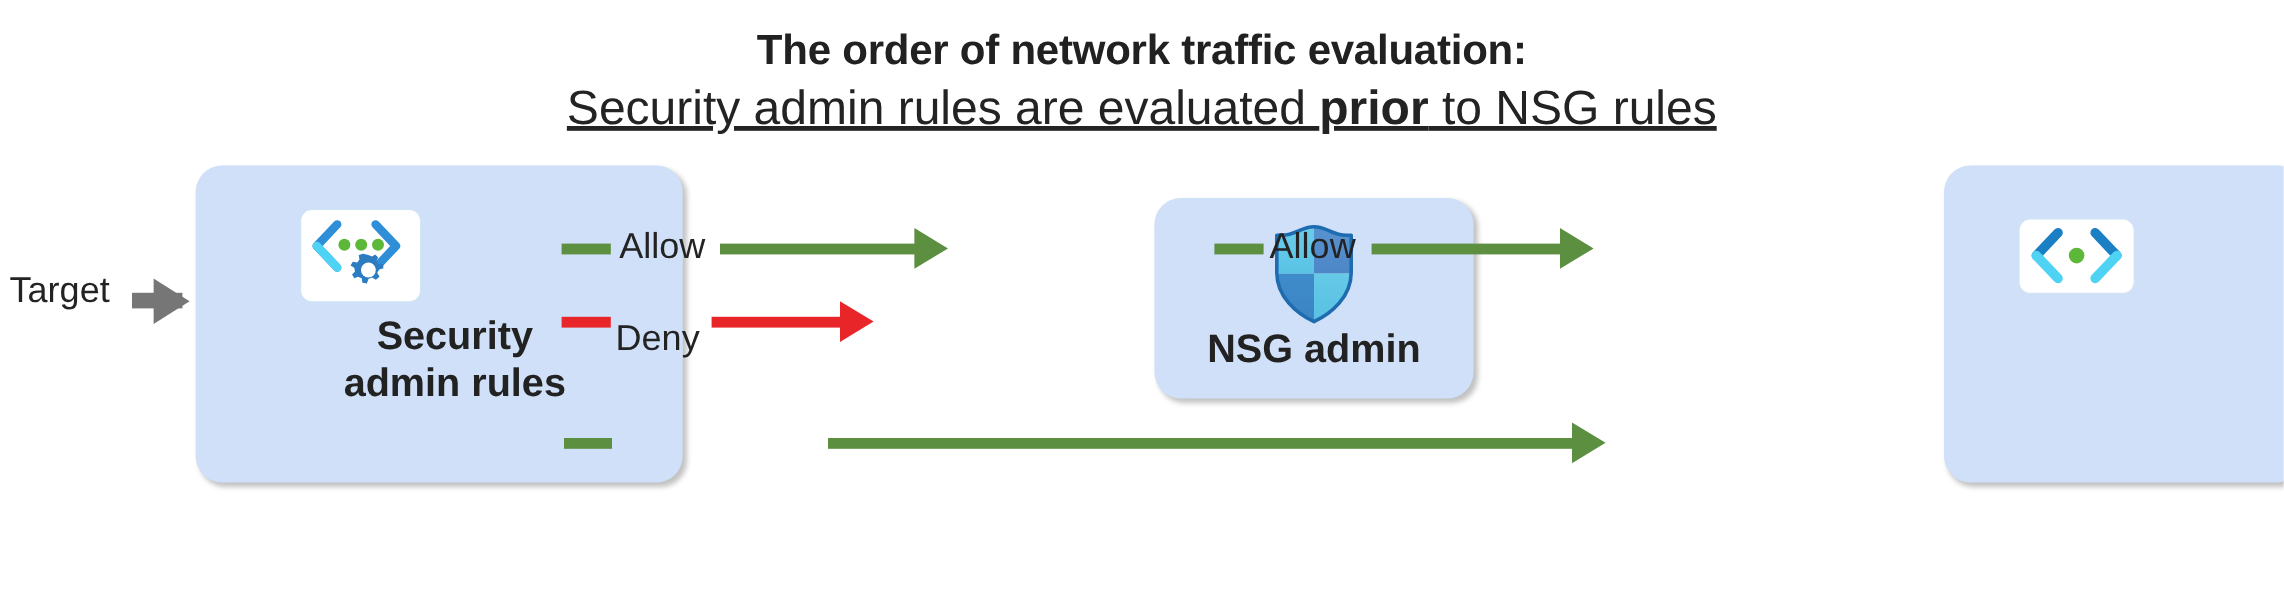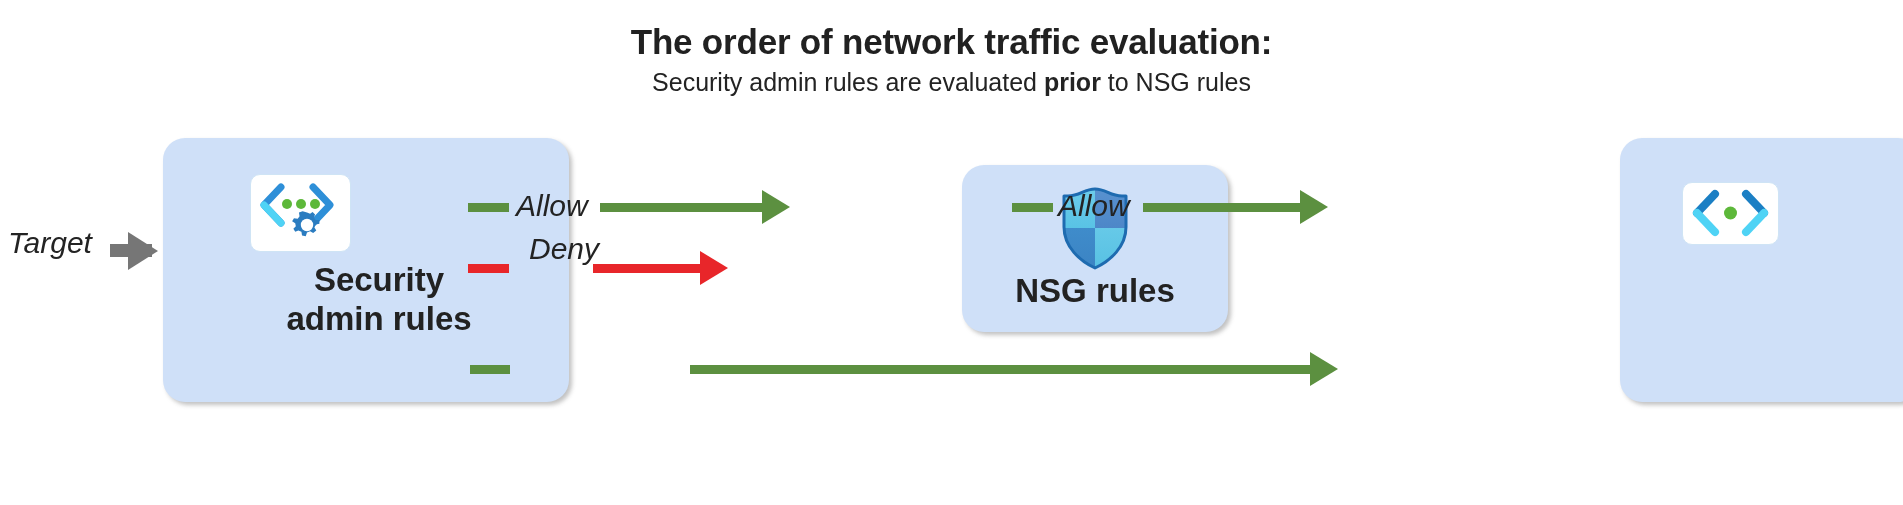--- a/index.html
+++ b/index.html
@@ -16,22 +16,23 @@
   
   .title{
     position:absolute;left:0;top:22px;width:1903px;
     text-align:center;
     font-size:35px;font-weight:bold;letter-spacing:-.2px;
     color:#212121;
   }
   .subtitle{
     position:absolute;left:0;top:68px;width:1903px;
     text-align:center;
-    font-size:25px;font-weight:normal;
+    font-size:40px;font-weight:normal;
     color:#232323;
+    text-decoration:underline;
   }
   .subtitle b{font-weight:bold;}
 
   
   .nodebox{
     position:absolute;
     background:#cfe0f8;
     border-radius:22px;
     box-shadow:3px 3px 4px rgba(120,120,120,.45);
     box-sizing:border-box;
@@ -83,37 +84,36 @@
   .arrowhead.gray{
     border-top-width:19px;border-bottom-width:19px;
     border-left:30px solid #767676;
   }
 
   .edge-label{
     position:absolute;
     font-size:30px;font-weight:normal;color:#232323;
     white-space:nowrap;
     line-height:1;
-    font-style:italic;
   }
 
   
   #lbl-traffic{left:8px;top:228px;}
   #seg-traffic{left:110px;top:244px;width:42px;}
   #head-traffic{left:128px;top:232px;}
 
   
   #seg-allow1-a{left:468px;top:203px;width:41px;}
   #lbl-allow1{left:516px;top:191px;}
   #seg-allow1-b{left:600px;top:203px;width:170px;}
   #head-allow1{left:762px;top:190px;}
 
   
   #seg-deny-a{left:468px;top:264px;width:41px;}
-  #lbl-deny{left:513px;top:234px;margin-left:16px;}
+  #lbl-deny{left:513px;top:268px;}
   #seg-deny-b{left:593px;top:264px;width:118px;}
   #head-deny{left:700px;top:251px;}
 
   
   #seg-allow2-a{left:1012px;top:203px;width:41px;}
   #lbl-allow2{left:1058px;top:191px;}
   #seg-allow2-b{left:1143px;top:203px;width:163px;}
   #head-allow2{left:1300px;top:190px;}
 
   
@@ -192,21 +192,21 @@
           <rect x="20" y="0" width="39" height="45" fill="url(#q1)"></rect>
           <rect x="59" y="0" width="39" height="45" fill="url(#q2)"></rect>
           <rect x="20" y="45" width="39" height="48" fill="url(#q3)"></rect>
           <rect x="59" y="45" width="39" height="48" fill="url(#q4)"></rect>
         </g>
         <path d="M59 6 C48 6 44 13 32 13 L28 13 L28 44 C28 64 44 78 59 85
                  C74 78 90 64 90 44 L90 13 L86 13 C74 13 70 6 59 6 Z" fill="none" stroke="#1e6bb0" stroke-width="3" stroke-linejoin="round"></path>
       </svg>
     </div>
 
-    <div class="node-label">NSG rules</div>
+    <div class="node-label">NSG admin</div>
   </div>
 
   <div class="nodebox" id="box-tgt">
 
     <div class="icon-tile" id="tile-tgt">
       <svg width="95" height="61" viewBox="0 0 95 61">
 
         <path d="M32 11 L14 30" fill="none" stroke="#1b7fc4" stroke-width="8" stroke-linecap="round"></path>
         <path d="M14 30 L32 49" fill="none" stroke="#4fd3f5" stroke-width="8" stroke-linecap="round"></path>
 

